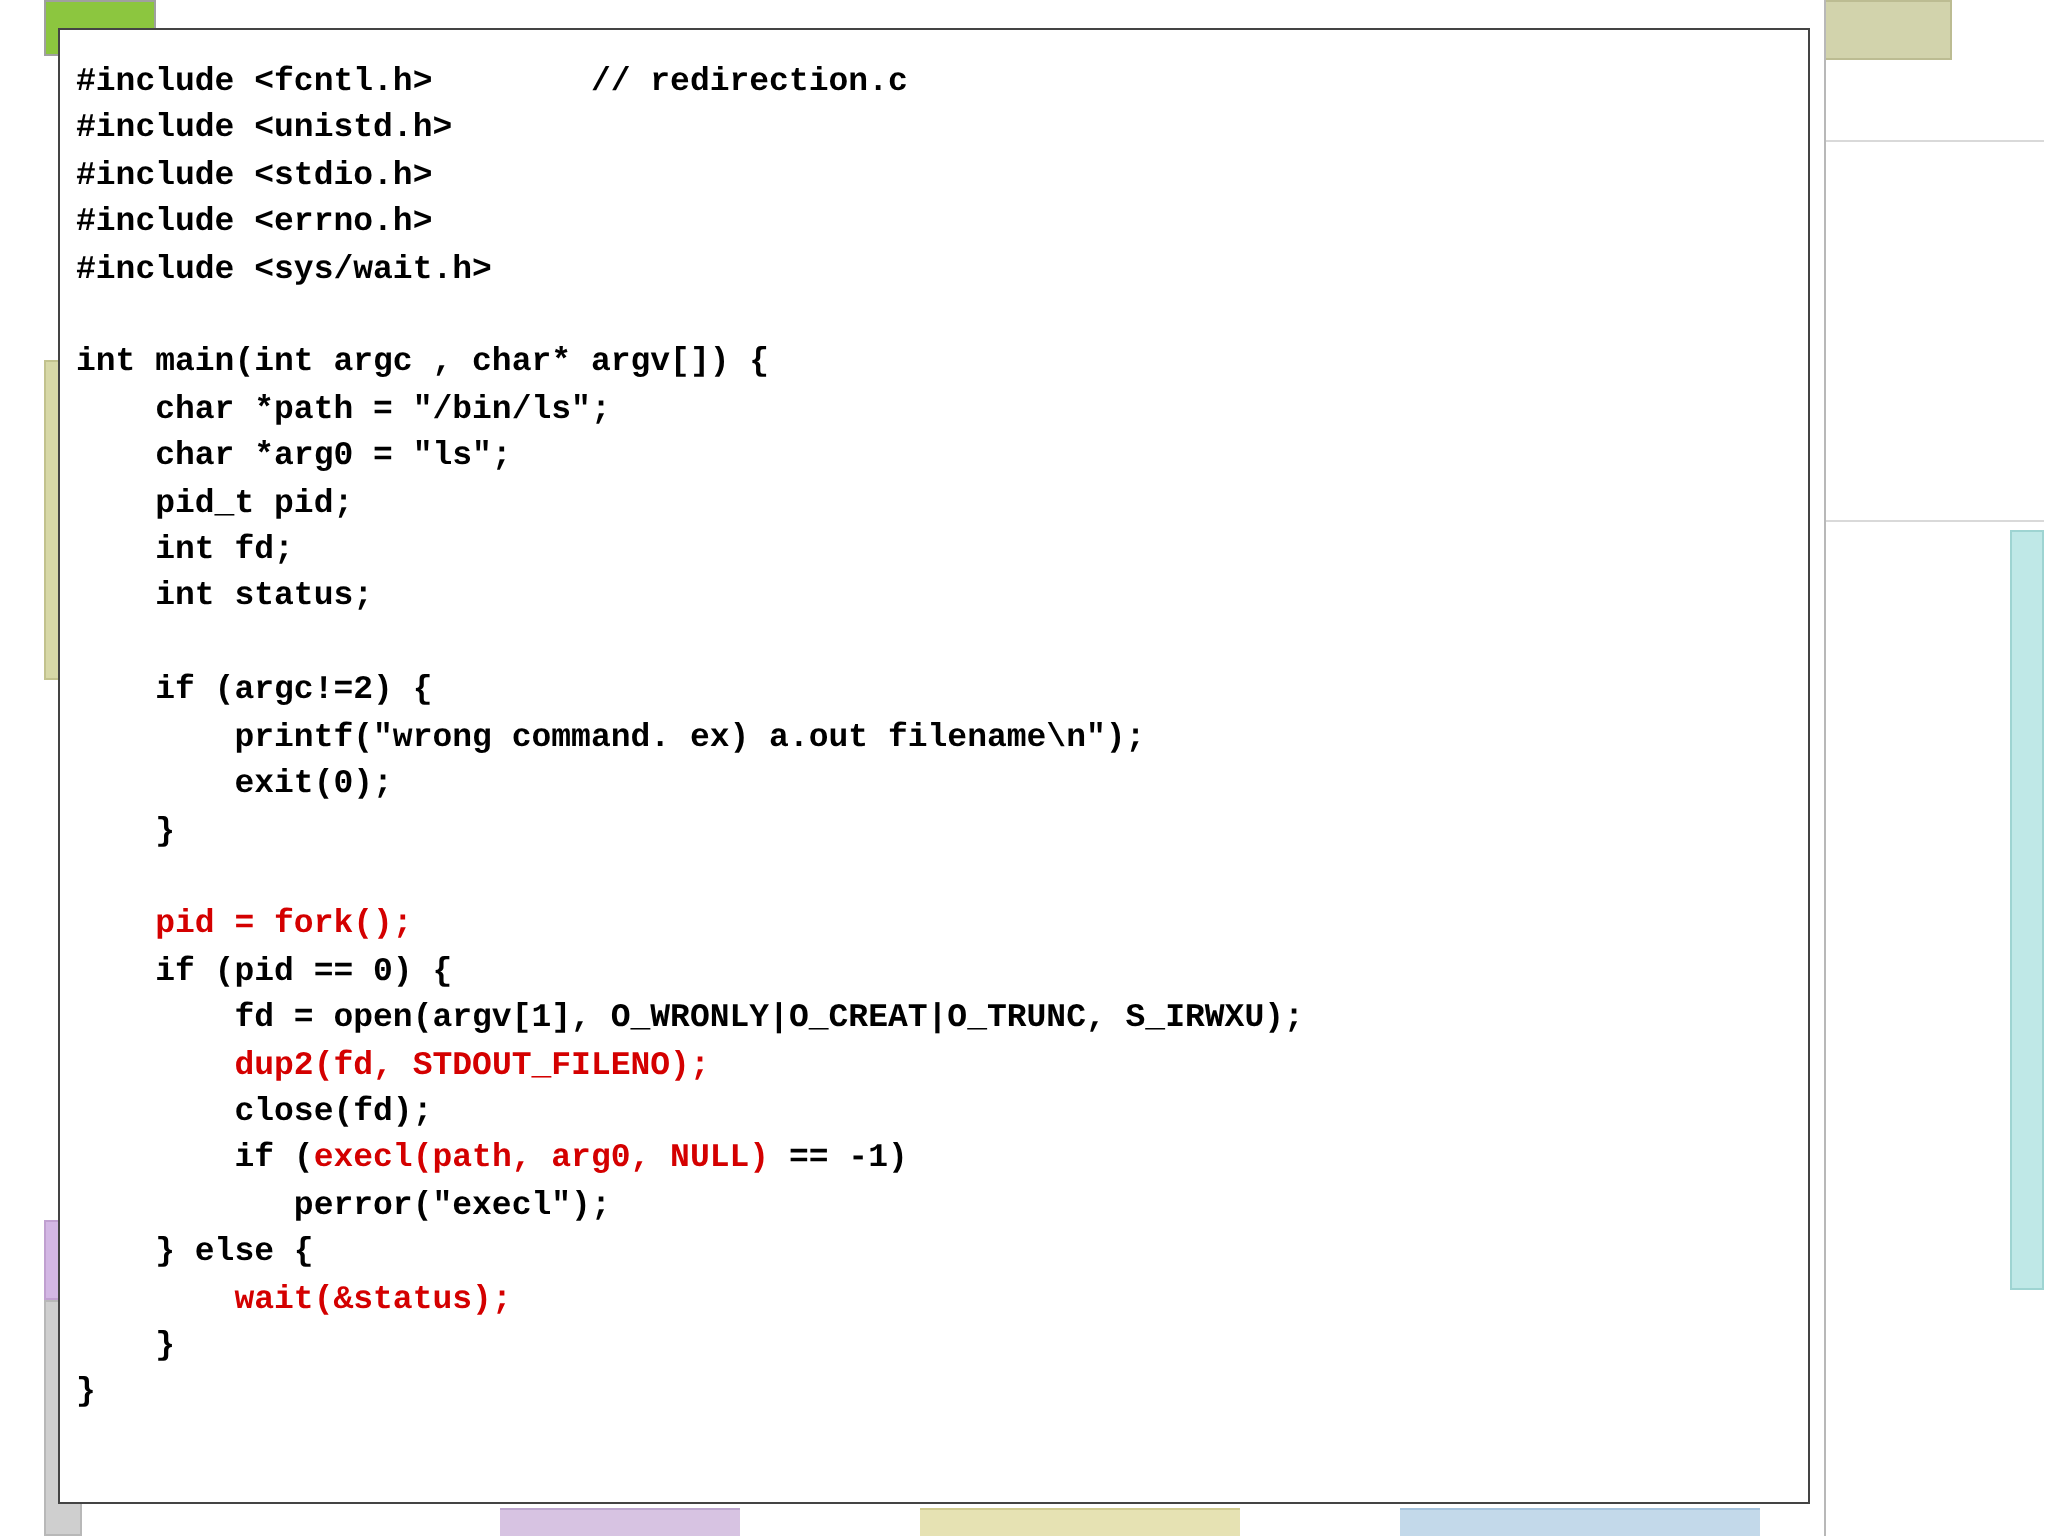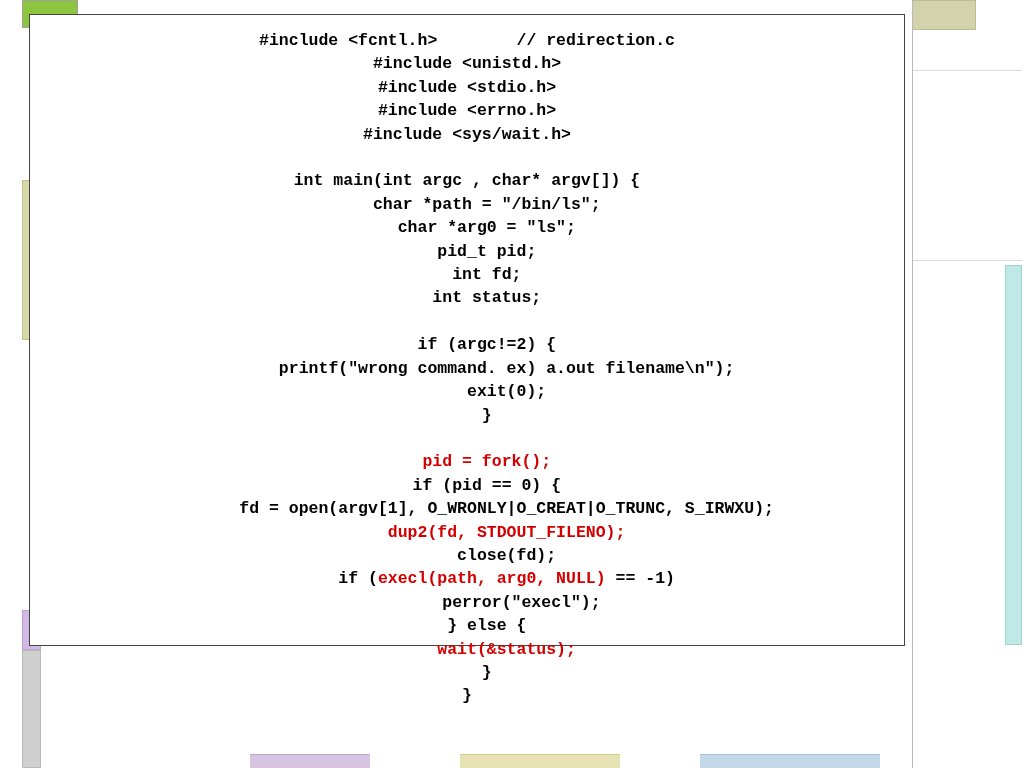--- a/index.html
+++ b/index.html
@@ -28,26 +28,25 @@
   .bg-bot-purple   { left: 250px; top: 754px; width: 120px; height: 14px; background:#d7c3e2; border-top:1px solid #bda6ce;}
   .bg-bot-yellow   { left: 460px; top: 754px; width: 160px; height: 14px; background:#e6e2b3; border-top:1px solid #cfca8f;}
   .bg-bot-blue     { left: 700px; top: 754px; width: 180px; height: 14px; background:#c3d9ea; border-top:1px solid #a4c2dc;}
 
   
   .code-box {
     position: absolute;
     left: 29px;
     top: 14px;
     width: 876px;
-    height: 632px;
+    height: 738px;
     background: #ffffff;
     border: 1.5px solid #444;
     box-sizing: border-box;
     padding: 14px 8px 8px 8px;
-    text-align: center;
   }
   pre.code {
     margin: 0;
     font-family: "Courier New", Courier, monospace;
     font-weight: bold;
     font-size: 16.5px;
     line-height: 23.4px;
     color: #000;
     white-space: pre;
   }

